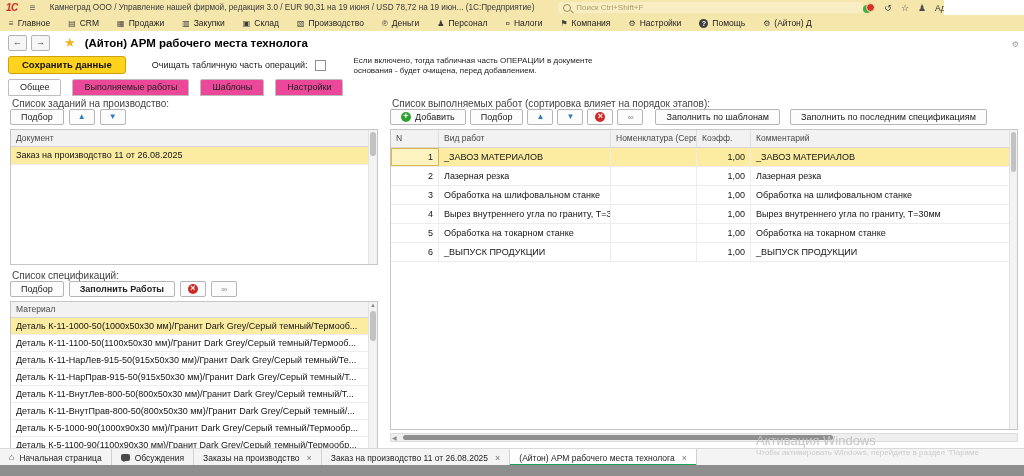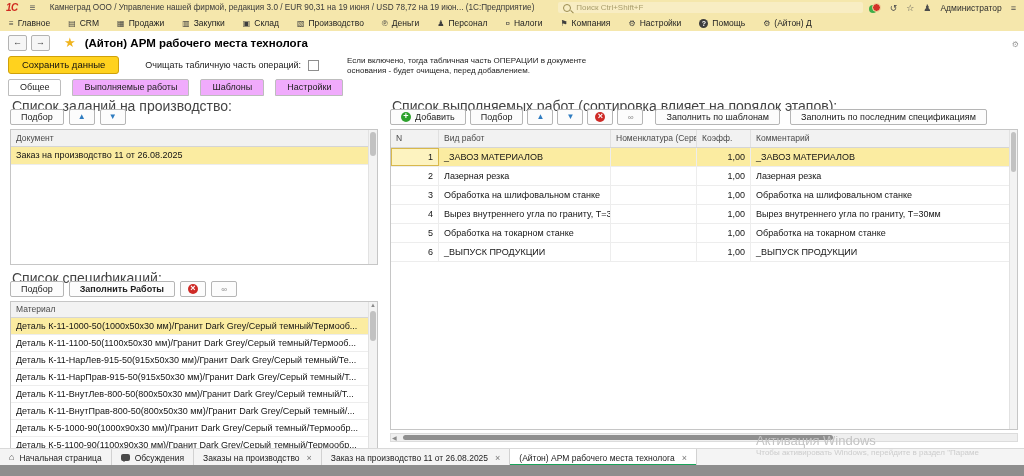--- a/index.html
+++ b/index.html
@@ -1,21 +1,21 @@
 <!DOCTYPE html>
 <html><head>
 <meta charset="utf-8">
 <style>
   html,body{margin:0;padding:0}
   body{width:1024px;height:476px;position:relative;overflow:hidden;background:#fff;
        font-family:"Liberation Sans","DejaVu Sans",sans-serif;color:#1a1a1a;}
   .abs{position:absolute}
 
   
-  .topbar{left:0;top:0;width:1024px;height:15px;background:#f5e7ac;display:flex;align-items:center;
+  .topbar{left:0;top:0;width:944px;height:15px;background:#f5e7ac;display:flex;align-items:center;
           white-space:nowrap;overflow:hidden}
   .logo{color:#d02b20;font-weight:bold;font-style:italic;font-size:10px;margin-left:6px;letter-spacing:-0.5px}
   .burger{color:#5a5a5a;font-size:10px;margin-left:12px}
   .apptitle{font-size:8.2px;color:#3a3a3a;margin-left:14px}
   .search{display:flex;align-items:center;margin-left:24px;width:295px;height:11px;border-radius:2px;
           background:rgba(255,255,255,.28);padding:0 5px;gap:5px;flex:none}
   .mag{width:6px;height:6px;border:1.2px solid #9b8c50;border-radius:50%;position:relative;flex:none}
   .mag::after{content:"";position:absolute;width:3.5px;height:1.3px;background:#9b8c50;
               transform:rotate(45deg);right:-3px;bottom:-1.5px}
   .search .ph{font-size:8px;color:#a89d6c}
@@ -36,33 +36,33 @@
   
   .titlerow{left:0;top:31px;width:1024px;height:23px;background:#fff;display:flex;align-items:center}
   .navbtn{width:17px;height:14px;border:1px solid #b3b3b3;border-radius:2px;background:#f6f6f6;color:#444;
           font-size:9px;line-height:12px;text-align:center;margin-left:4px}
   .navbtn:first-child{margin-left:8px}
   .fav-star{color:#f0b41e;font-size:13px;margin-left:14px;line-height:14px}
   .pagetitle{font-weight:bold;font-size:11.5px;color:#000;margin-left:9px}
   .corner-gear{position:absolute;right:5px;top:40px;font-size:8px;color:#9a9a9a}
 
   .toolrow{left:0;top:56px;width:1024px;height:20px;display:flex;align-items:flex-start}
-  .savebtn{margin-left:8px;background:#ffd21e;border:1px solid #cfa10a;border-radius:3px;font-weight:normal;
+  .savebtn{margin-left:8px;background:#ffd21e;border:1px solid #cfa10a;border-radius:3px;font-weight:bold;
            font-size:9.5px;height:18px;line-height:16px;padding:0 13px;color:#111;box-sizing:border-box}
   .chklabel{font-size:9px;line-height:18px;margin-left:26px;color:#222}
   .checkbox{width:9px;height:9px;border:1px solid #8e8e8e;background:#fff;margin-left:7px;margin-top:4px;flex:none}
   .hint{font-size:8px;line-height:10px;color:#222;margin-left:28px;padding-top:0}
 
   .tabsrow{left:8px;top:79px;display:flex;gap:11px}
   .tab{font-size:9px;height:17px;line-height:15px;padding:0 11px;border:1px solid #bdbdbd;border-radius:2px 2px 0 0;
-       background:#f0abfc;color:#222;box-sizing:border-box}
+       background:#ec4899;color:#222;box-sizing:border-box}
   .tab.active{background:#fff}
 
   
-  .panel-label{position:absolute;font-size:14px;color:#444}
+  .panel-label{position:absolute;font-size:10px;color:#444}
   .btnrow{position:absolute;display:flex;gap:5px;align-items:center}
   .btn{font-size:9px;height:16px;border:1px solid #b5b5b5;border-radius:2px;background:#fcfcfc;padding:0 10px;
        display:inline-flex;align-items:center;gap:4px;color:#222;box-sizing:border-box;white-space:nowrap}
   .btn.bold{font-weight:bold}
   .icobtn{width:26px;justify-content:center;padding:0}
   .arr{color:#2f7cc0;font-size:8px;line-height:8px}
   .xcirc{width:10px;height:10px;border-radius:50%;background:#ce2a26;color:#fff;font-size:9px;font-weight:bold;
          line-height:9px;text-align:center}
   .pluscirc{width:10px;height:10px;border-radius:50%;background:#2da12d;color:#fff;font-size:9px;font-weight:bold;
             line-height:9px;text-align:center}

